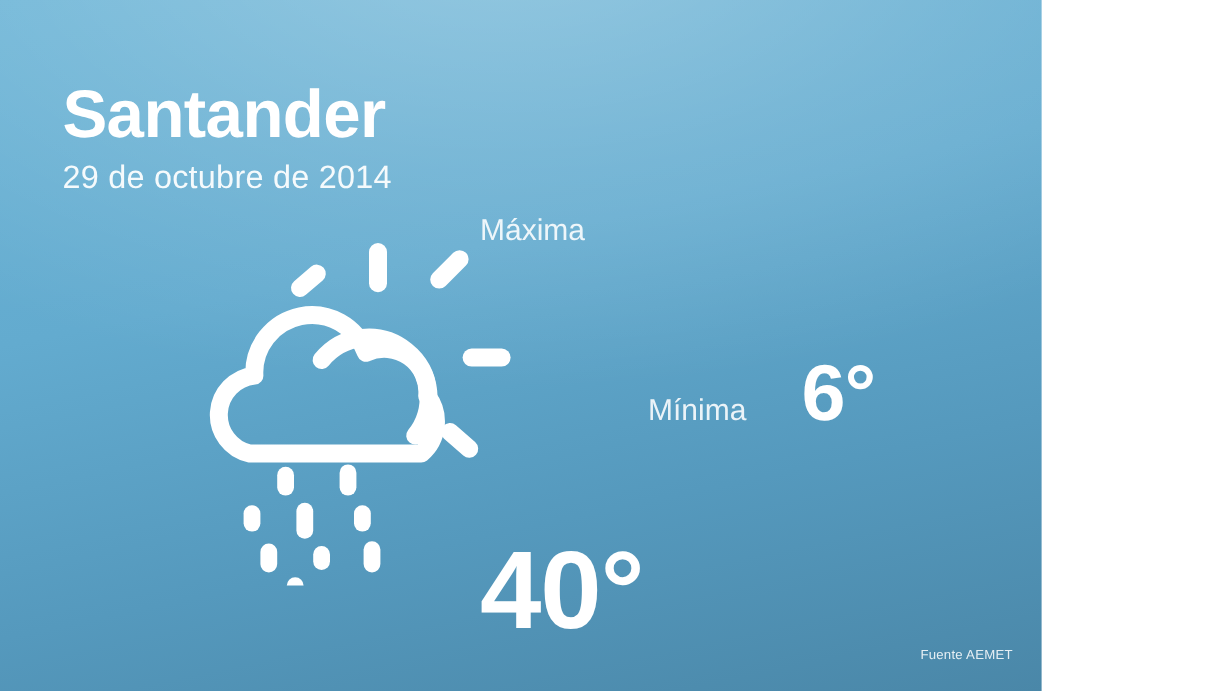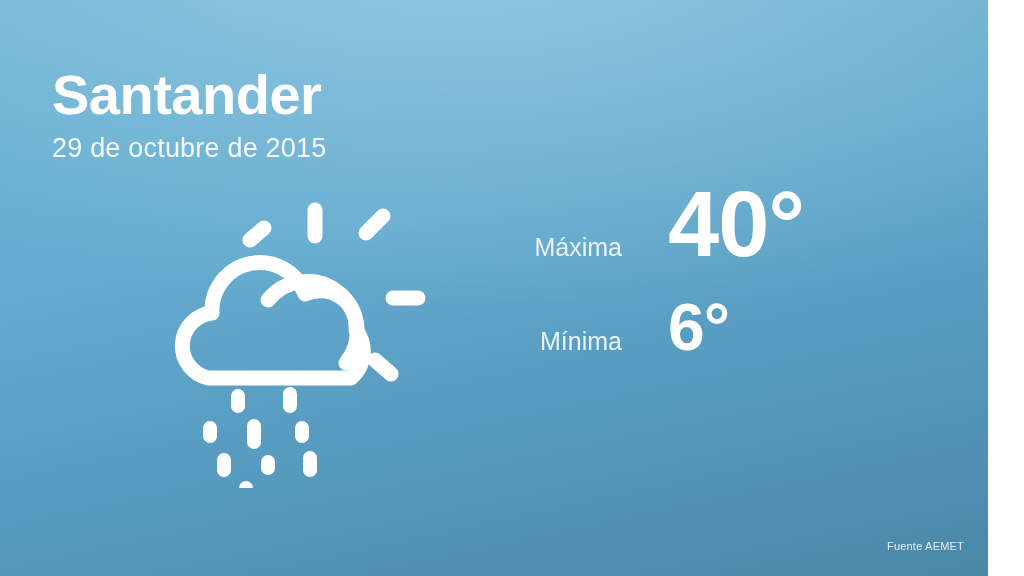--- a/index.html
+++ b/index.html
@@ -6,21 +6,21 @@
   * { margin:0; padding:0; box-sizing:border-box; }
 
   html, body {
     width:1024px; height:576px;
     overflow:hidden;
     font-family:"Liberation Sans", sans-serif;
   }
 
   #card {
     position:relative;
-    width:988px; height:576px;
+    width:868px; height:576px;
     background:
       radial-gradient(ellipse 120% 95% at 48% -12%,
         rgba(255,255,255,0.30) 0%,
         rgba(255,255,255,0.13) 38%,
         rgba(255,255,255,0.00) 72%),
       linear-gradient(168deg, #6bb4d6 0%, #63abcf 38%, #5599bd 70%, #4a87a8 100%);
     overflow:hidden;
   }
 
   
@@ -75,21 +75,21 @@
   }
 
   .reading .value {
     flex:0 0 auto;
     font-weight:700;
     color:#ffffff;
     letter-spacing:-1px;
     white-space:nowrap;
   }
 
-  #row-max          { height:104px; }
+  #row-max          { height:104px;flex-direction:column; }
   #row-max .label   { font-size:25px; }
   #row-max .value   { font-size:92px; line-height:1; }
 
   #row-min          { height:104px; margin-top:12px; }
   #row-min .label   { font-size:25px; }
   #row-min .value   { font-size:66px; line-height:1; }
 
   #row-prec         { height:70px; margin-top:26px; }
   #row-prec .label  { font-size:24px; }
   #row-prec .value  { font-size:52px; line-height:1; }
@@ -105,21 +105,21 @@
     white-space:nowrap;
   }
 </style>
 </head>
 <body>
 
 <div id="card">
 
   <div id="header">
     <div id="city">Santander</div>
-    <div id="date">29 de octubre de 2015</div>
+    <div id="date">29 de octubre de 2014</div>
   </div>
 
   <div id="icon-wrap">
     <svg viewBox="0 0 290 300" xmlns="http://www.w3.org/2000/svg" fill="none" stroke="#ffffff" stroke-linecap="round" stroke-linejoin="round">
 
       <g stroke-width="15">
         <line x1="165" y1="22" x2="165" y2="48"></line>
         <line x1="216" y1="45" x2="233" y2="28"></line>
         <line x1="243" y1="110" x2="268" y2="110"></line>
         <line x1="225" y1="172" x2="241" y2="186"></line>

